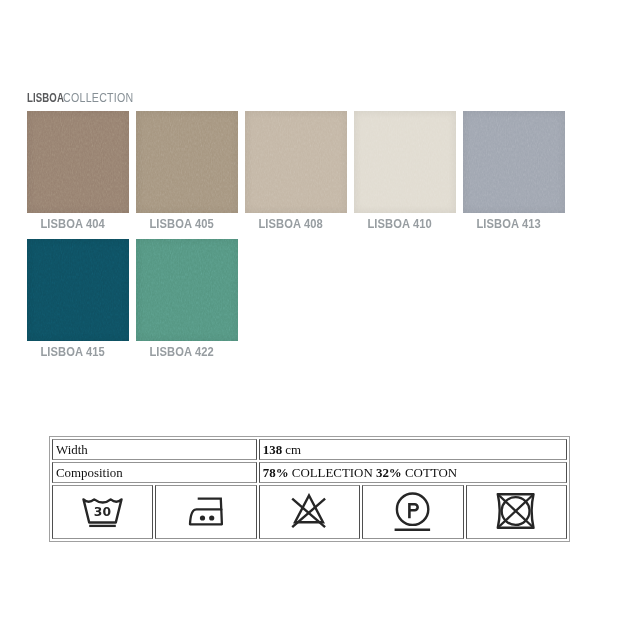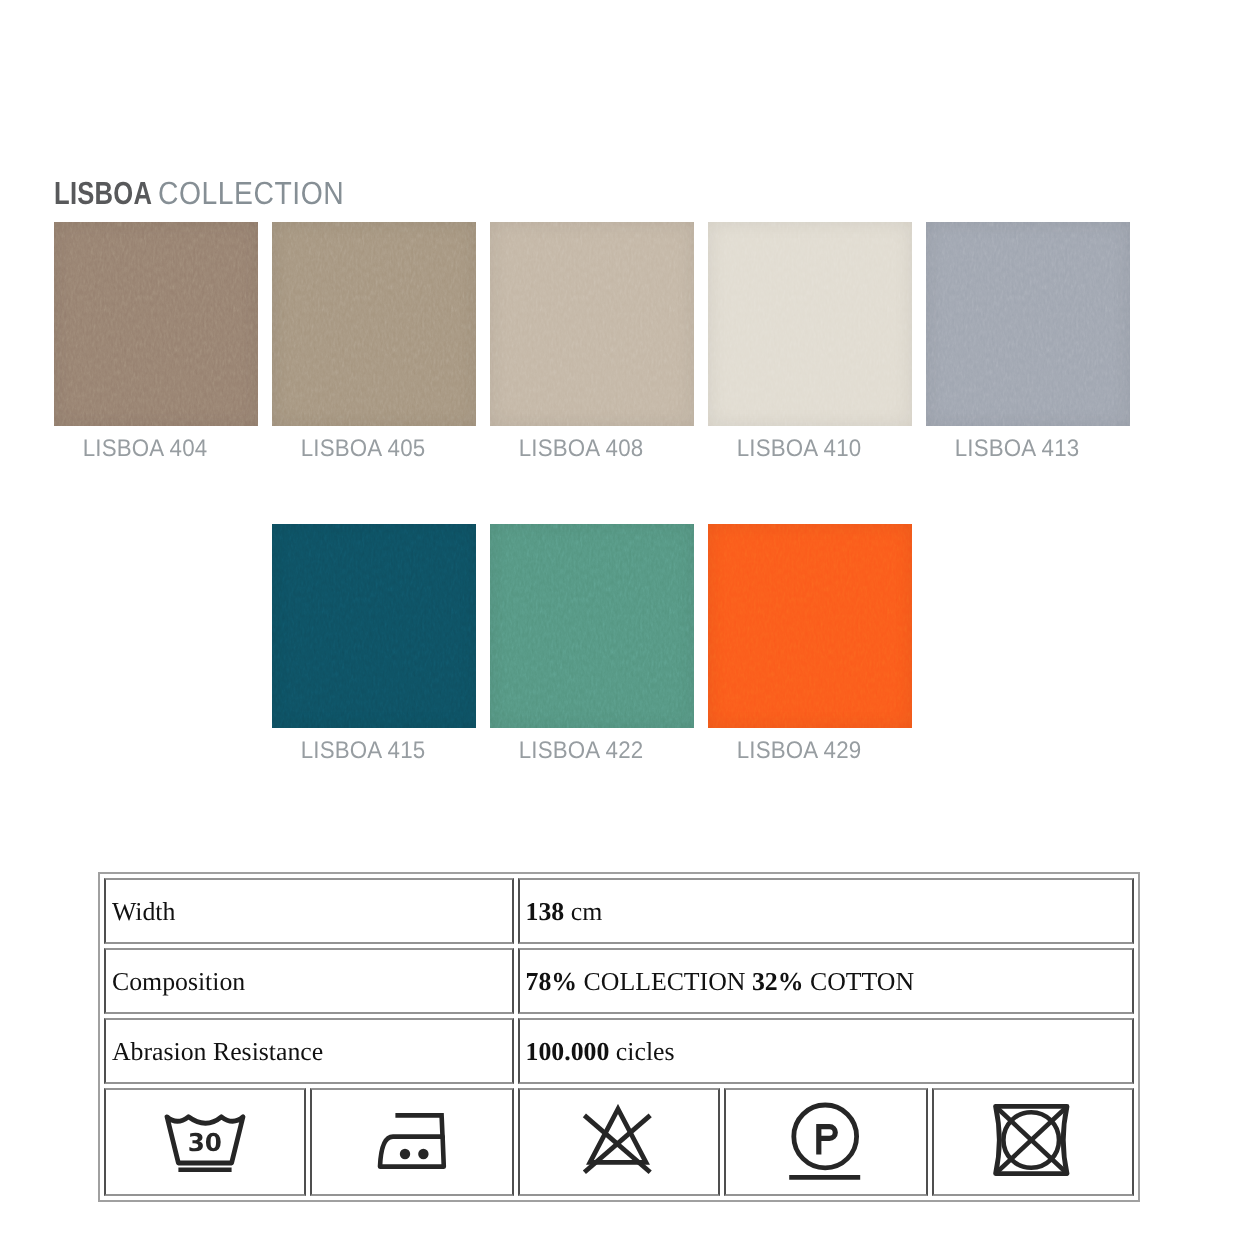--- a/index.html
+++ b/index.html
@@ -1,31 +1,31 @@
 <!DOCTYPE html>
 <html><head>
 <meta charset="utf-8">
 <style>
   html,body{margin:0;padding:0;}
   body{width:630px;height:630px;background:#ffffff;font-family:"Liberation Sans",sans-serif;overflow:hidden;}
   .page{position:relative;width:630px;height:630px;}
-  .title{position:absolute;left:27px;top:91px;font-size:16px;white-space:nowrap;line-height:14px;transform-origin:left top;}
+  .title{position:absolute;left:27px;top:91px;font-size:12px;white-space:nowrap;line-height:14px;transform-origin:left top;}
   .title .b{font-weight:700;color:#58595b;display:inline-block;transform:scaleX(.80);transform-origin:left center;letter-spacing:.15px;}
   .title .l{font-weight:400;color:#868f95;display:inline-block;transform:scaleX(.885);transform-origin:left center;letter-spacing:.3px;margin-left:-14px;}
   .grid{position:absolute;left:27px;top:111px;}
   .row{display:flex;gap:17px;}
-  .row+.row{margin-top:31px;justify-content:center;}
-  .cell{width:92px;}
+  .row+.row{margin-top:8px;}
+  .cell{width:92px;font-weight:bold;}
   .sw{width:102px;height:102px;position:relative;overflow:hidden;}
   .sw .tex{position:absolute;inset:0;opacity:.22;mix-blend-mode:overlay;}
   .sw .vig{position:absolute;inset:0;box-shadow:inset 0 0 10px rgba(0,0,0,.07);}
   .lbl{text-align:center;font-size:12px;color:#979da1;margin-top:5px;letter-spacing:.1px;line-height:13px;}
   .lbl span{display:inline-block;transform:scaleX(.93);}
   table.spec{position:absolute;left:49px;top:436px;width:521px;border:1px solid #a0a0a0;border-collapse:separate;border-spacing:2px;font-family:"Liberation Serif",serif;box-sizing:border-box;table-layout:fixed;}
-  table.spec td{border:1px solid #4f4f4f;border-top-color:#939393;border-bottom-color:#939393;padding:0 3px;font-size:12.9px;height:33px;line-height:14px;color:#111;box-sizing:border-box;}
+  table.spec td{border:1px solid #4f4f4f;border-top-color:#939393;border-bottom-color:#939393;padding:0 3px;font-size:12.9px;height:21px;line-height:14px;color:#111;box-sizing:border-box;}
   .iconcell{border:1px solid #4f4f4f;border-top-color:#939393;border-bottom-color:#939393;padding:0;}
   .iconwrap{height:51.6px;display:flex;align-items:center;justify-content:center;}
   .ic{display:block;margin:0 auto;}
   .icnum{font-family:"DejaVu Sans",sans-serif;font-size:12.3px;font-weight:700;}
 </style>
 </head>
 <body>
 
 <svg width="0" height="0" style="position:absolute" aria-hidden="true">
     <defs>
@@ -100,51 +100,38 @@
         </div>
         <div class="cell">
           <div class="sw" style="background: rgb(85, 150, 130);">
             <svg class="tex" width="102" height="102">
               <rect width="102" height="102" filter="url(#fabricnoise)"></rect>
             </svg>
             <div class="vig"></div>
           </div>
           <div class="lbl"><span>LISBOA 422</span></div>
         </div>
-        <div class="cell">
-          <div class="sw" style="background: rgb(251, 91, 27);">
-            <svg class="tex" width="102" height="102">
-              <rect width="102" height="102" filter="url(#fabricnoise)"></rect>
-            </svg>
-            <div class="vig"></div>
-          </div>
-          <div class="lbl"><span>LISBOA 429</span></div>
-        </div>
       </div>
     </div>
   <table class="spec">
     <colgroup>
         <col style="width:101.4px">
         <col style="width:101.4px">
         <col style="width:101.4px">
         <col style="width:101.4px">
         <col style="width:101.4px">
       </colgroup>
     <tbody>
     <tr>
       <td class="kcell" colspan="2">Width</td>
       <td class="vcell" colspan="3"><b>138</b> <span>cm</span></td>
     </tr>
     <tr>
       <td class="kcell" colspan="2">Composition</td>
       <td class="vcell" colspan="3"><b>78%</b> <span>COLLECTION</span> <b>32%</b> <span>COTTON</span></td>
-    </tr>
-    <tr>
-      <td class="kcell" colspan="2">Abrasion Resistance</td>
-      <td class="vcell" colspan="3"><b>100.000</b> <span>cicles</span></td>
     </tr>
     <tr class="carerow">
       <td class="iconcell">
         <div class="iconwrap">
           <svg class="ic" style="margin-top:3px" width="42" height="34" viewBox="0 0 42 34">
           <path d="M1.5 3.4 Q6.5 7.9 12.2 3.4 Q21 9.8 28.7 3.4 Q34.5 7.9 39.5 3.4 L33.8 26.5 H7.2 Z" fill="none" stroke="#262626" stroke-width="2.4" stroke-linejoin="round"></path>
           <line x1="7.2" y1="29.9" x2="33.8" y2="29.9" stroke="#262626" stroke-width="2.3"></line>
           <text class="icnum" x="20.4" y="20.3" text-anchor="middle" fill="#262626">30</text>
         </svg>
         </div>

